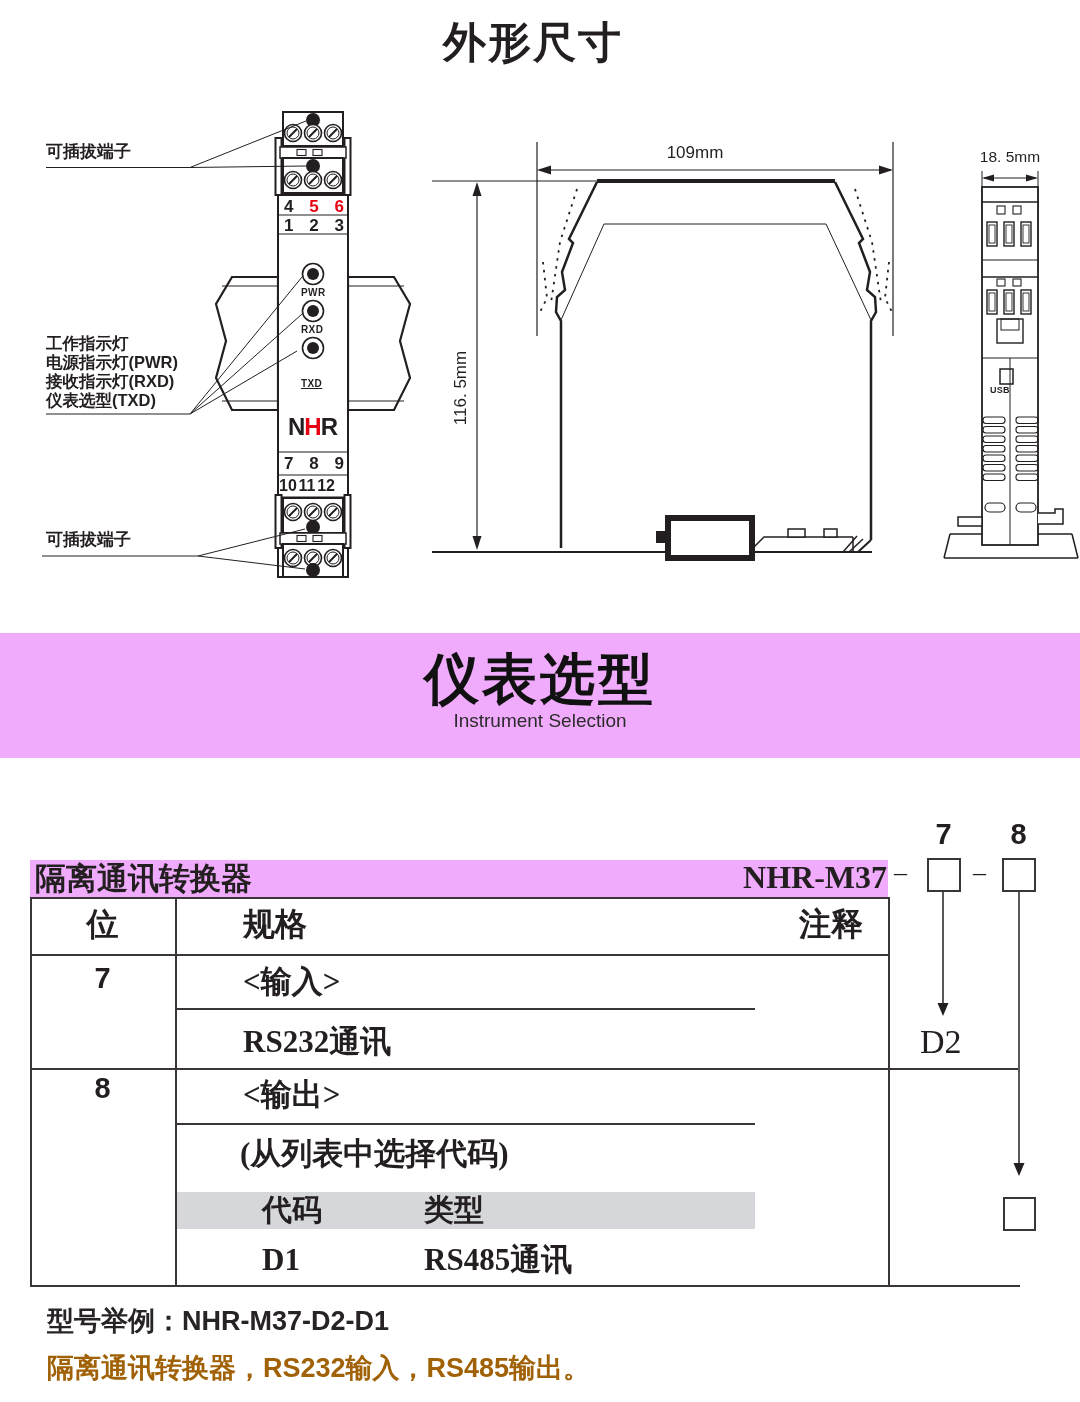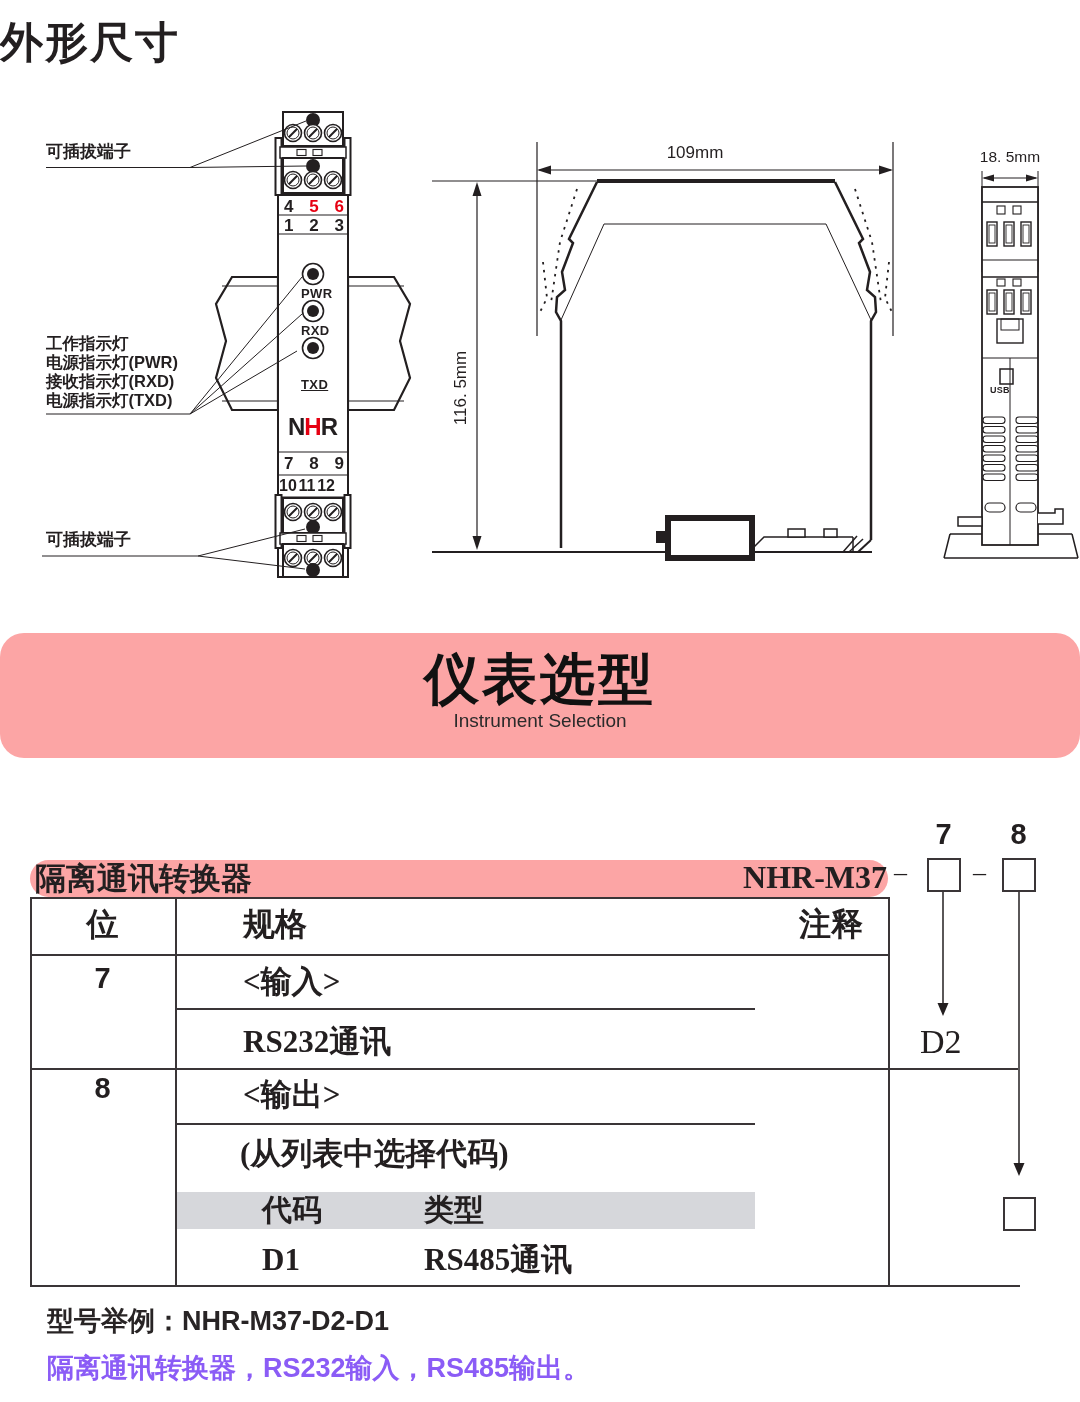--- a/index.html
+++ b/index.html
@@ -7,34 +7,34 @@
         font-family:"Liberation Sans","DejaVu Sans",sans-serif;color:#231f20;}
   .t{position:absolute;white-space:nowrap;line-height:1.15;}
   .sans{font-family:"Liberation Sans","DejaVu Sans",sans-serif;}
   .serif{font-family:"Liberation Serif","DejaVu Serif",serif;}
   .b{font-weight:bold;}
   .red{color:#e60012;}
   svg{position:absolute;left:0;top:0;}
   svg *{vector-effect:none;}
   .line{position:absolute;background:#3a3537;}
   .band{position:absolute;background:#d6d7db;}
-  .graybar{position:absolute;background:#fca5a5;border-radius:24px;}
+  .graybar{position:absolute;background:#f0abfc;}
   .box{position:absolute;border:2px solid #3a3537;background:#fff;}
   .num-row{position:absolute;display:flex;justify-content:space-between;font-weight:bold;
            font-family:"Liberation Sans","DejaVu Sans",sans-serif;}
-  .led-label{font-size:13px;font-weight:bold;letter-spacing:.4px;}
+  .led-label{font-size:10px;font-weight:bold;letter-spacing:.4px;}
   .dim{font-size:17px;color:#231f20;}
   .rot{transform:translate(-50%,-50%) rotate(-90deg);transform-origin:center;}
 </style>
 </head>
 <body>
 
 <div class="page">
 
-  <div class="t sans b" style="left:0;top:18px;width:1066px;font-size:43px;letter-spacing:2px;">外形尺寸</div>
+  <div class="t sans b" style="left:0;top:18px;width:1066px;text-align:center;font-size:43px;letter-spacing:2px;">外形尺寸</div>
 
   <svg width="1080" height="620" viewBox="0 0 1080 620" fill="none" stroke="#231f20">
 
     <g>
 
       <polygon points="278,277 232,277 216,304 226,341 216,378 232,410 278,410" fill="#fff" stroke-width="2.2"></polygon>
       <line x1="222" y1="286" x2="278" y2="286" stroke-width="1.2"></line>
       <line x1="222" y1="401" x2="278" y2="401" stroke-width="1.2"></line>
       <polygon points="348,277 394,277 410,304 400,341 410,378 394,410 348,410" fill="#fff" stroke-width="2.2"></polygon>
       <line x1="348" y1="286" x2="404" y2="286" stroke-width="1.2"></line>
@@ -228,21 +228,21 @@
       <rect x="985" y="503" width="20" height="9" rx="4.5" stroke-width="1.2"></rect>
       <rect x="1016" y="503" width="20" height="9" rx="4.5" stroke-width="1.2"></rect>
     </g>
   </svg>
 
   <div class="t sans b" style="left:46px;top:142px;font-size:17px;">可插拔端子</div>
 
   <div class="t sans b" style="left:46px;top:334px;font-size:16.5px;">工作指示灯</div>
   <div class="t sans b" style="left:46px;top:353px;font-size:16.5px;">电源指示灯(PWR)</div>
   <div class="t sans b" style="left:46px;top:372px;font-size:16.5px;">接收指示灯(RXD)</div>
-  <div class="t sans b" style="left:46px;top:391px;font-size:16.5px;">电源指示灯(TXD)</div>
+  <div class="t sans b" style="left:46px;top:391px;font-size:16.5px;">仪表选型(TXD)</div>
 
   <div class="t sans b" style="left:46px;top:530px;font-size:17px;">可插拔端子</div>
 
   <div class="t led-label" style="left:301px;top:287px;">PWR</div>
   <div class="t led-label" style="left:301px;top:324px;">RXD</div>
   <div class="t led-label" style="left:301px;top:378px;text-decoration:underline;">TXD</div>
 
   <div class="num-row" style="left:284px;top:197px;width:60px;font-size:17px;">
     <span>4</span>
     <span class="red">5</span>
@@ -317,15 +317,15 @@
 
   <div class="t sans b" style="left:30px;top:1072px;width:145px;text-align:center;font-size:29px;">8</div>
   <div class="t serif b" style="left:243px;top:1077px;font-size:31px;">&lt;输出&gt;</div>
   <div class="t serif b" style="left:240px;top:1136px;font-size:31px;">(从列表中选择代码)</div>
   <div class="t serif b" style="left:262px;top:1193px;font-size:30px;">代码</div>
   <div class="t serif b" style="left:424px;top:1193px;font-size:30px;">类型</div>
   <div class="t serif b" style="left:262px;top:1242px;font-size:31px;">D1</div>
   <div class="t serif b" style="left:424px;top:1242px;font-size:31px;">RS485通讯</div>
 
   <div class="t sans" style="left:47px;top:1306px;font-size:27px;font-weight:600;color:#282425;">型号举例：NHR-M37-D2-D1</div>
-  <div class="t sans" style="left:47px;top:1353px;font-size:27px;font-weight:600;color:#8b5cf6;">隔离通讯转换器，RS232输入，RS485输出。</div>
+  <div class="t sans" style="left:47px;top:1353px;font-size:27px;font-weight:600;color:#a16207;">隔离通讯转换器，RS232输入，RS485输出。</div>
 
 </div>
 
 </body></html>

